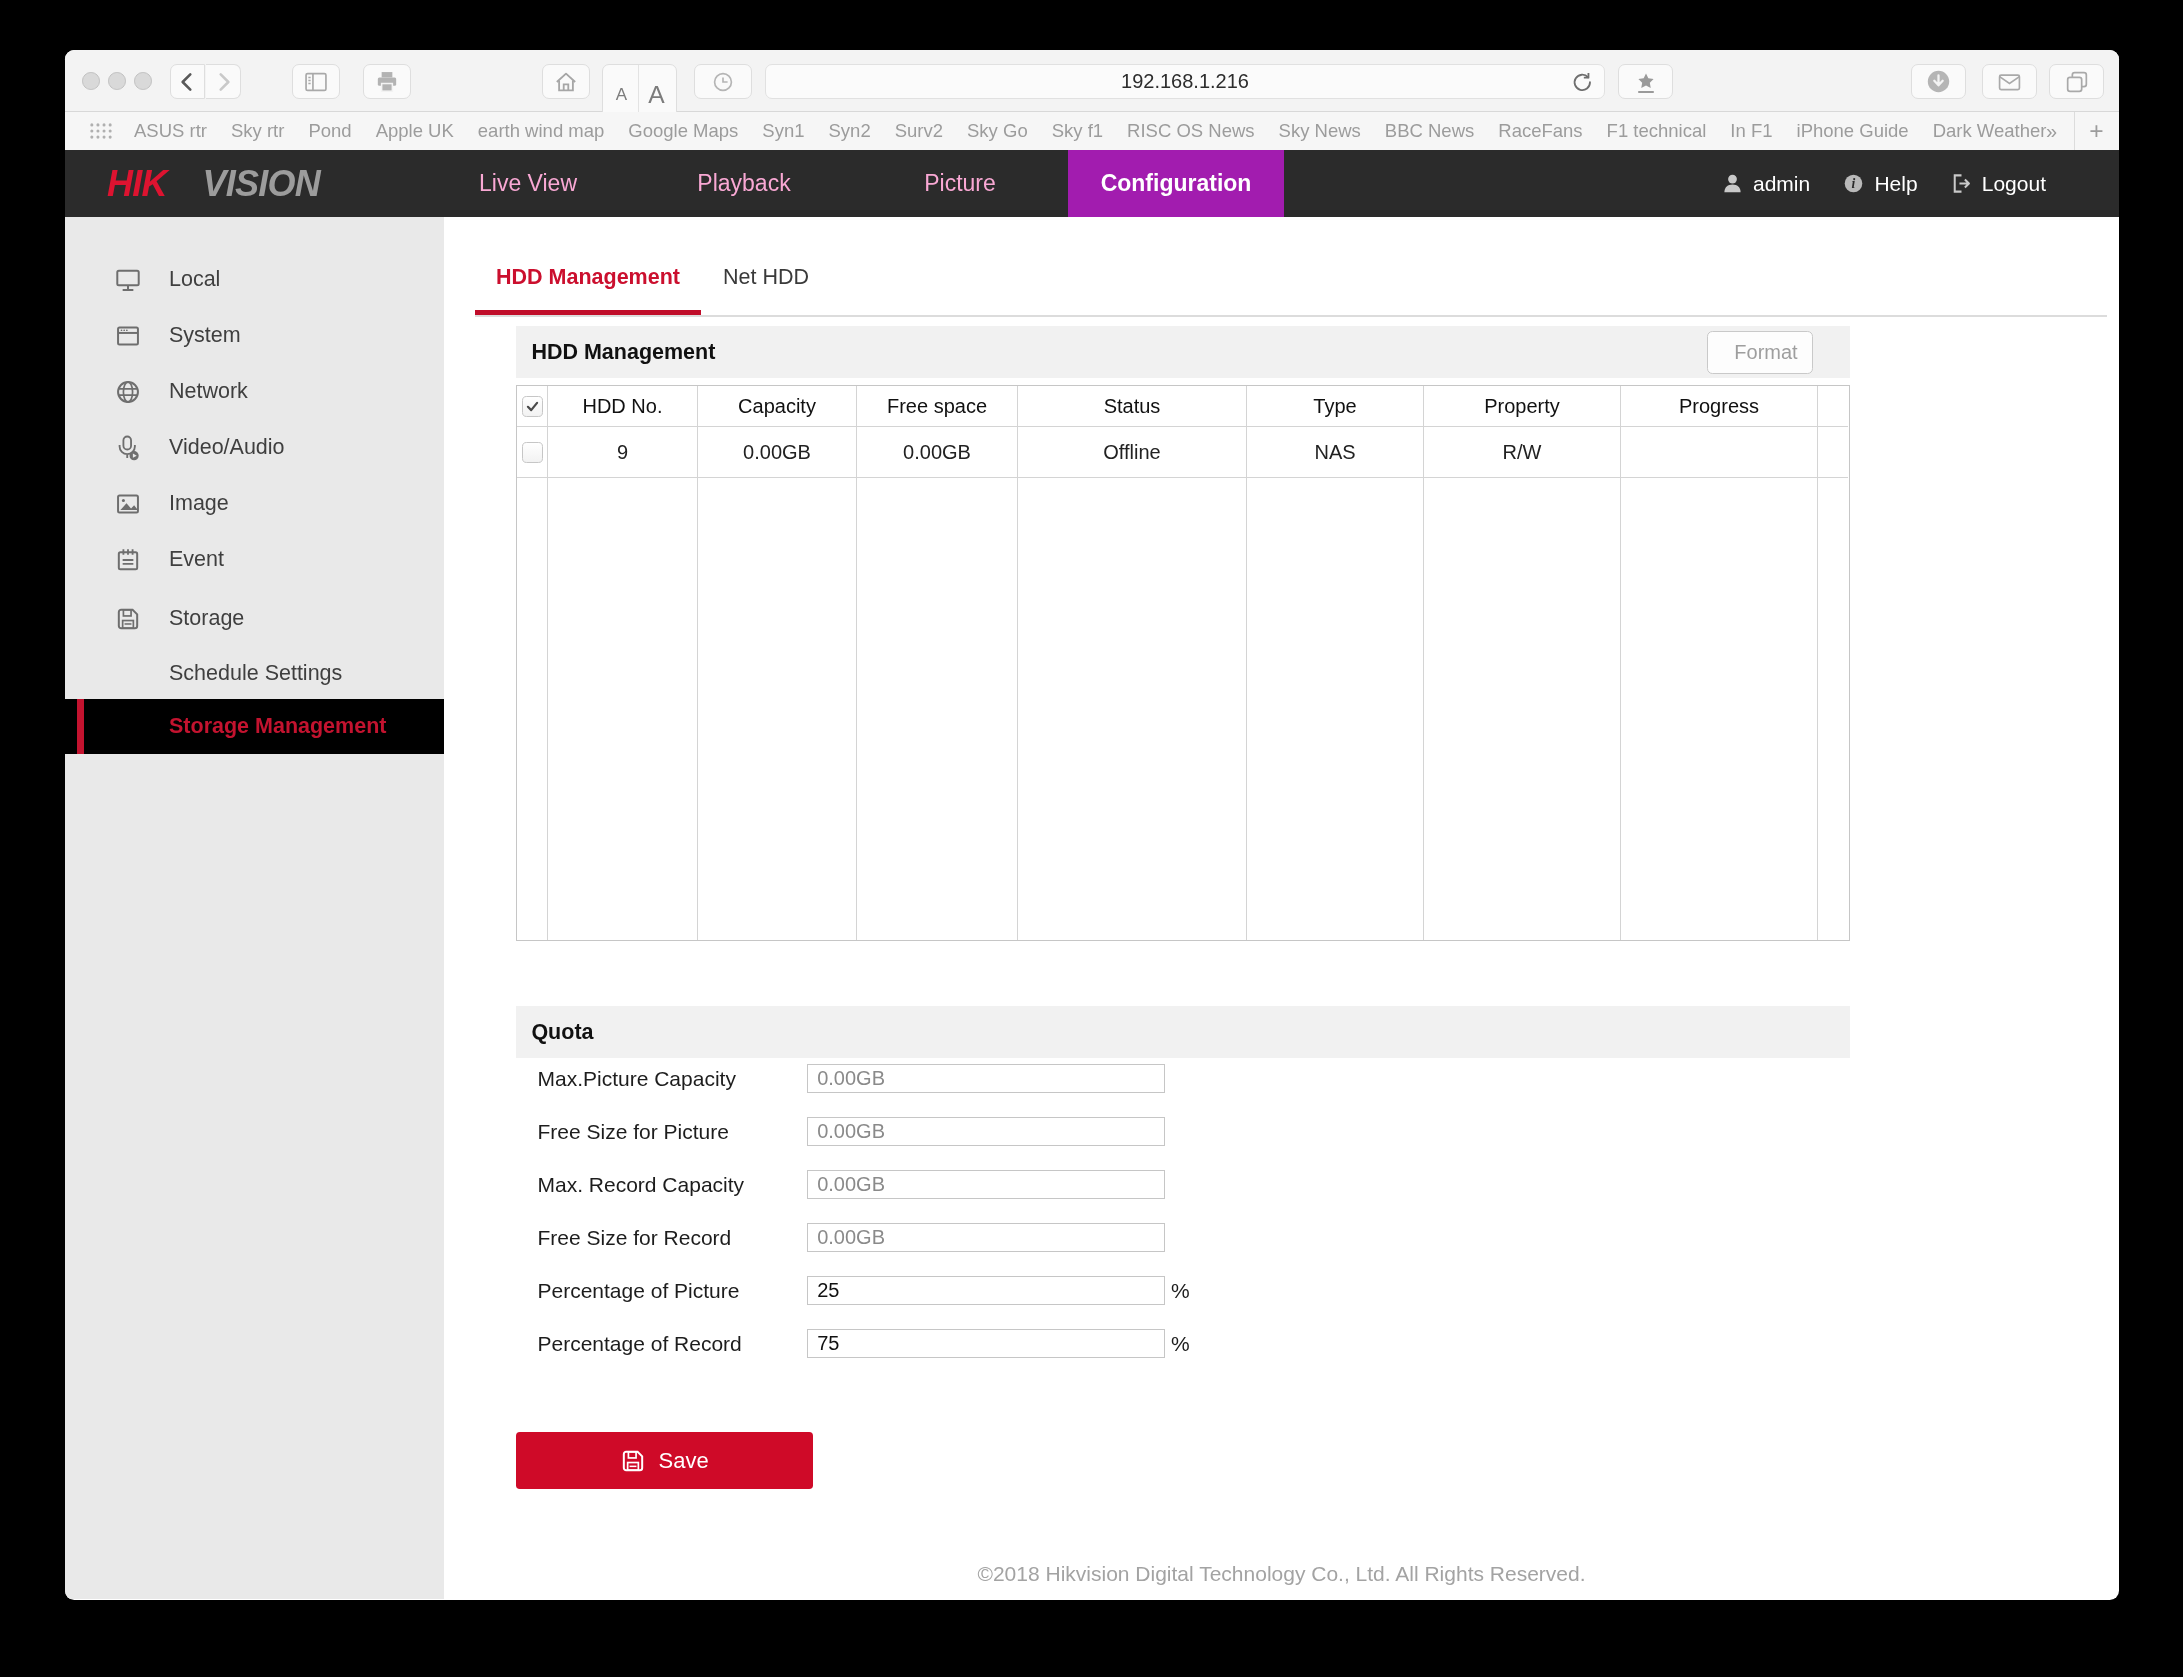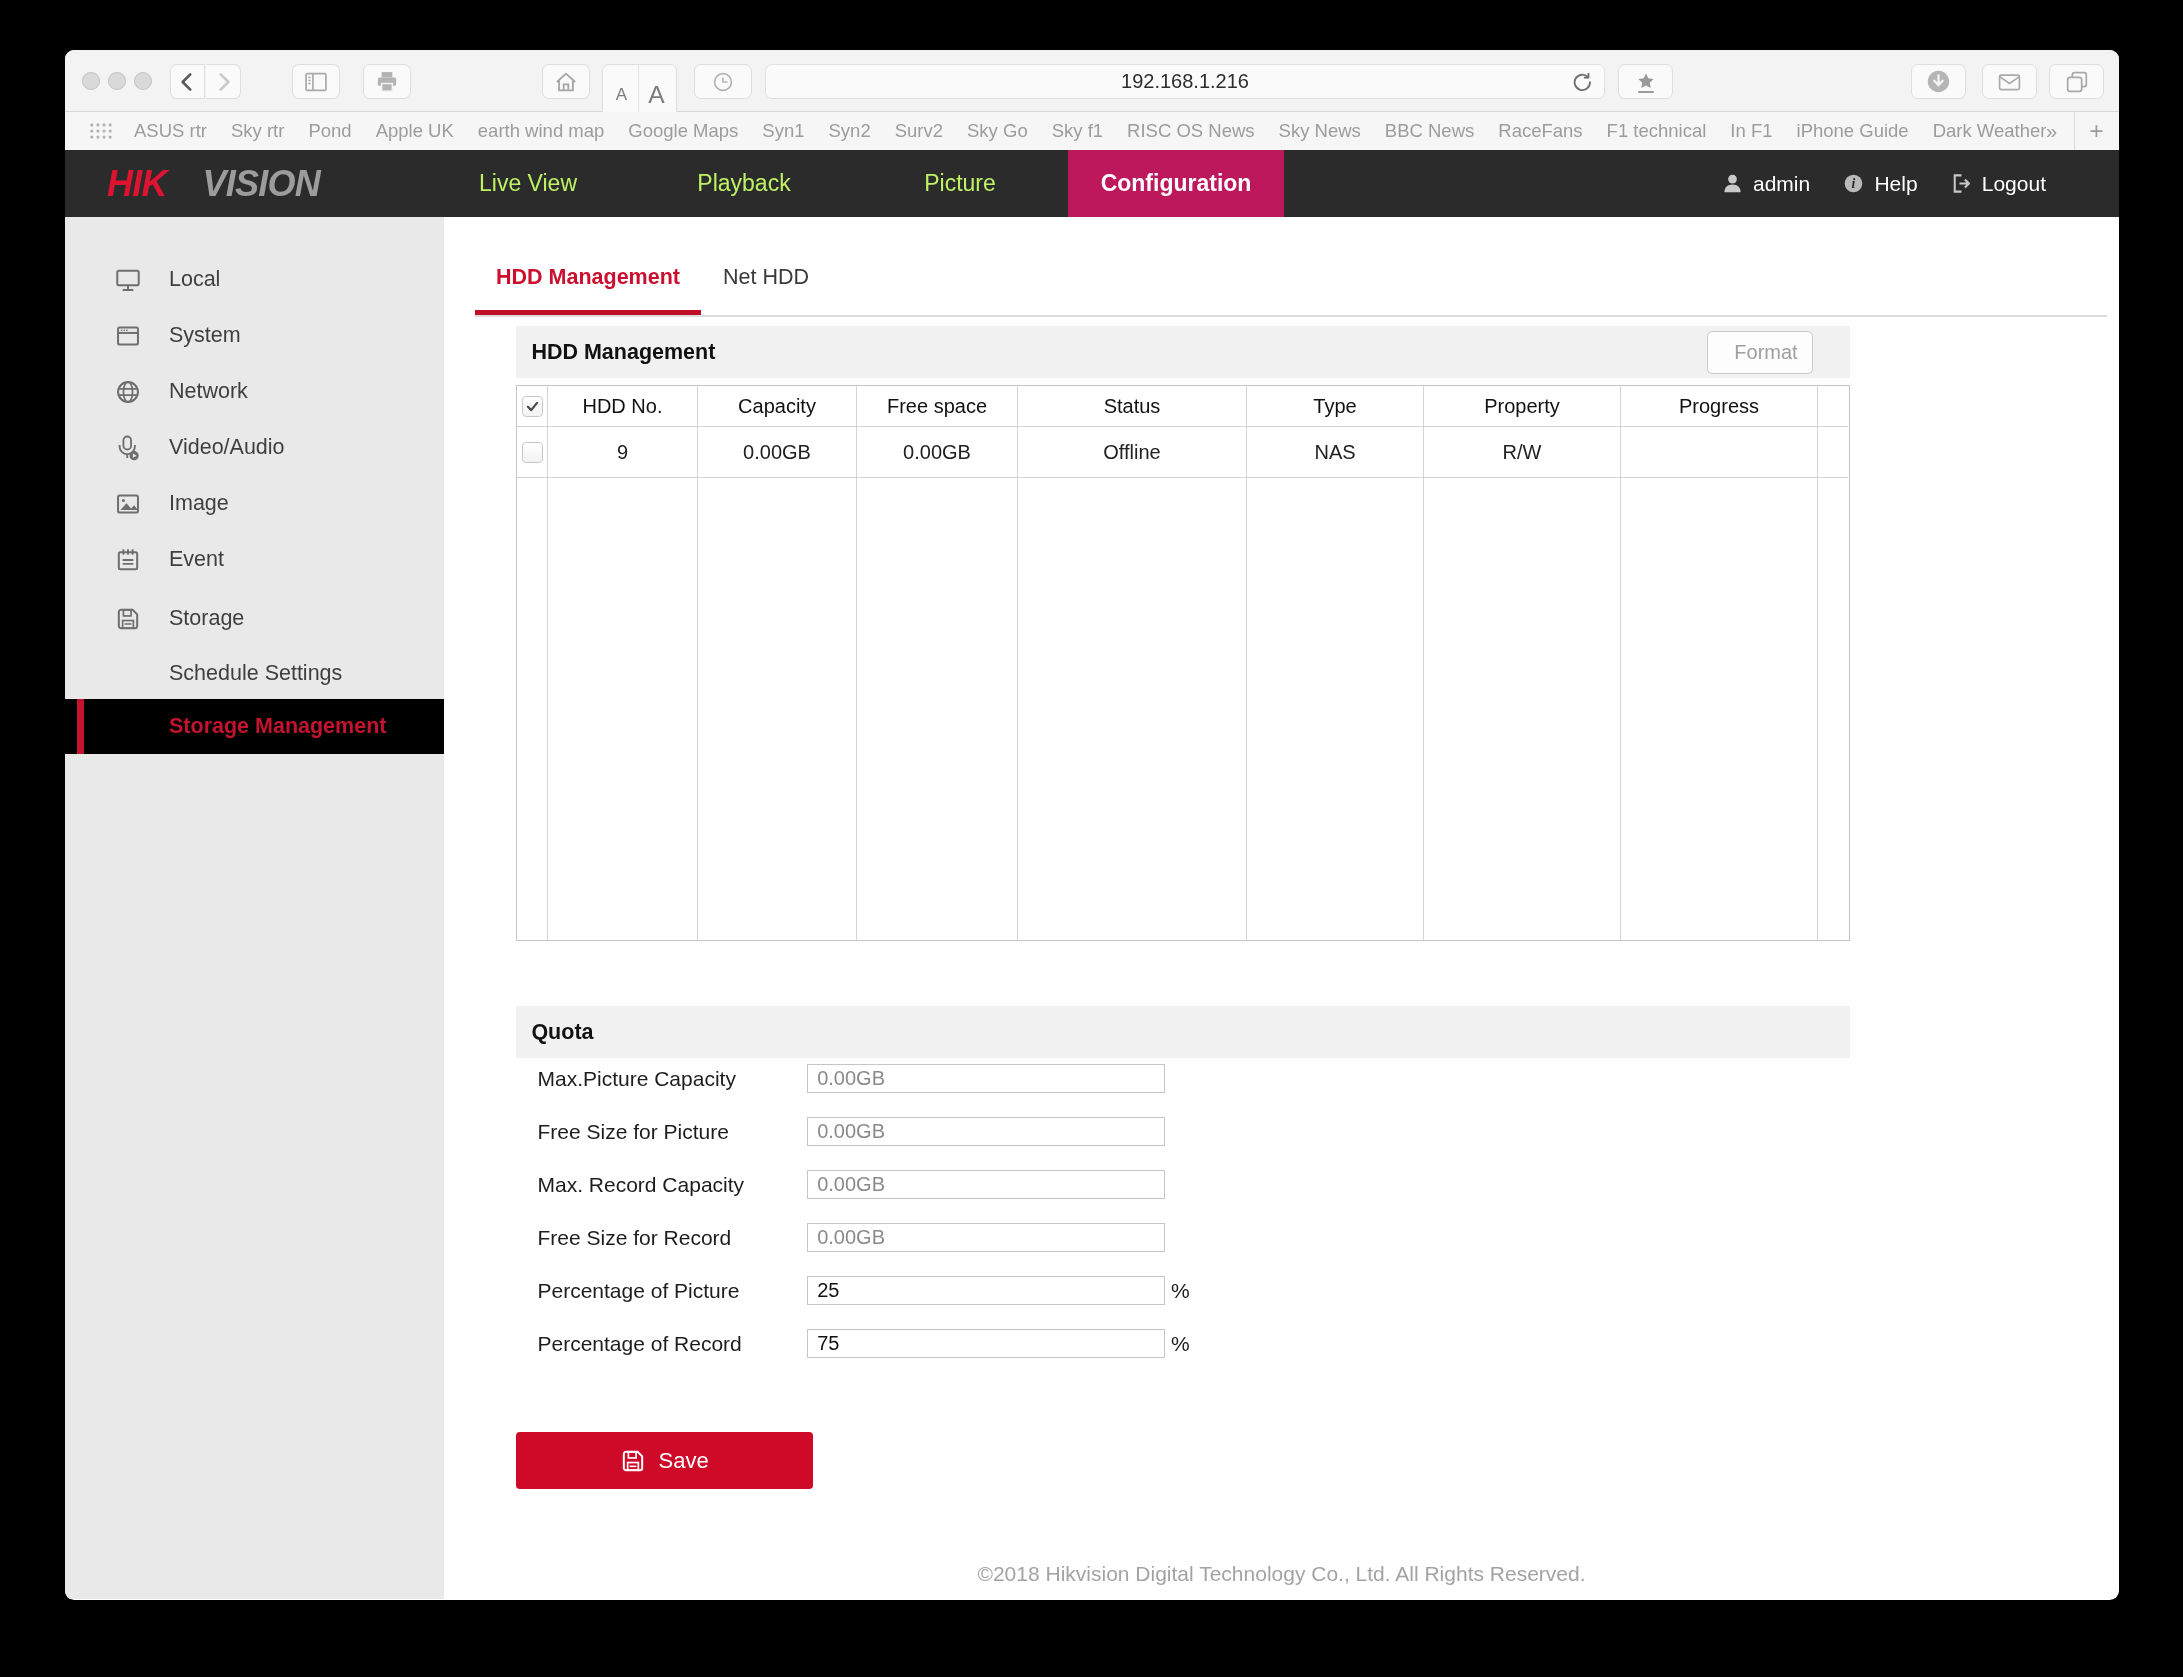--- a/index.html
+++ b/index.html
@@ -32,22 +32,22 @@
   .bm-overflow { font-size:20px; color:#9c9c9c; padding:0 17px; }
   .bm-divider { width:1.2px; height:100%; background:#dcdcdc; }
   .bm-plus { font-size:24.6px; color:#9c9c9c; padding:0 15.4px 0 14px; }
 
   
   .hik-header { position:relative; height:67px; background:#2b2b2b; }
   .logo { position:absolute; left:42px; top:0; height:67px; display:flex; align-items:center;
           font-size:36px; font-weight:bold; font-style:italic; letter-spacing:-0.8px; }
   .logo .hik { color:#dd1330; } .logo .vision { color:#9c9c9c;margin-left:36px; }
   .main-nav { position:absolute; left:355px; top:0; height:67px; display:flex; }
-  .nav-item { width:216px; height:67px; line-height:67px; text-align:center; color:#bef264; font-size:23px; }
-  .nav-item.active { background:#be185d; font-weight:bold; color:#fff; }
+  .nav-item { width:216px; height:67px; line-height:67px; text-align:center; color:#f9a8d4; font-size:23px; }
+  .nav-item.active { background:#a21caf; font-weight:bold; color:#fff; }
   .header-right { position:absolute; right:73px; top:0; height:67px; display:flex; gap:32px; }
   .hr-group { display:flex; align-items:center; gap:9.2px; color:#fff; font-size:21px; }
 
   
   .content { position:relative; height:1382px; display:flex; }
   .sidebar { position:relative; width:379px; background:#e9e9e9; flex:none; }
   .side-item { position:absolute; left:0; width:379px; height:55px; display:flex; align-items:center; }
   .side-item .s-icon { position:absolute; left:50px; width:26px; height:26px; }
   .side-item .s-label { position:absolute; left:104px; font-size:21.5px; color:#3f3f3f; white-space:nowrap; }
   .side-item.active { background:#000000; }

